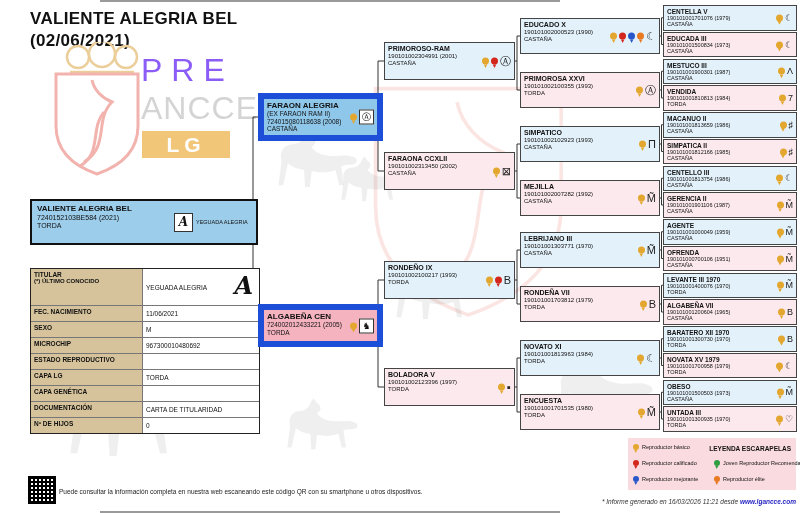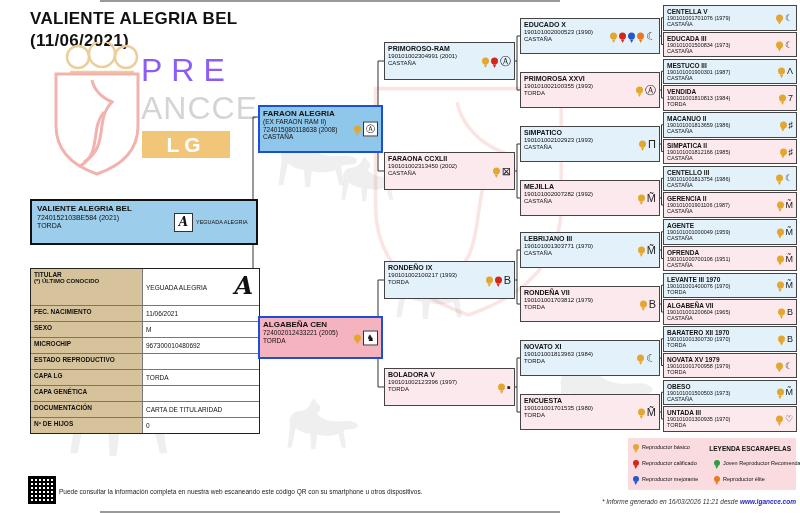--- a/index.html
+++ b/index.html
@@ -11,21 +11,21 @@
   
   .wm{position:absolute;z-index:1;}
   #wm-pre{left:141px;top:52px;font-size:32px;color:#8b5cf6;letter-spacing:9px;}
   #wm-ancce{left:141px;top:90px;font-size:32px;color:#d4d4d4;letter-spacing:1px;}
   #wm-lg{left:142px;top:131px;width:88px;height:27px;background:#f2c678;color:#fff;
          font-size:21px;font-weight:bold;text-align:center;line-height:27px;letter-spacing:5px;}
   .horse{position:absolute;z-index:1;opacity:.12;}
   
   .pbox{position:absolute;border:1px solid #444;box-sizing:border-box;padding:2px 3px;
         line-height:1.15;overflow:hidden;z-index:3;}
-  .pbox.big{border:2px solid #1d4ed8;margin-top:12px;}
+  .pbox.big{border:6px solid #1d4ed8;}
   .m{background:#e3f1fa;} .f{background:#fbe9ee;}
   .m-solid{background:#8fc7ea;} .f-solid{background:#f5b3bf;}
   .pname{font-size:7px;font-weight:bold;white-space:nowrap;}
   .palias,.pcode,.pcapa{font-size:6px;white-space:nowrap;}
   .big .pname{font-size:8px;} .big .palias,.big .pcode,.big .pcapa{font-size:6.5px;}
   .small .pname{font-size:6.5px;line-height:1.1;}
   .small .pcode,.small .pcapa{font-size:5.5px;line-height:1.1;}
   .picons{position:absolute;right:3px;top:50%;transform:translateY(-50%);
           display:flex;align-items:center;gap:2px;z-index:2;}
   .ros{width:7px;height:7px;border-radius:50%;position:relative;display:inline-block;flex:0 0 auto;}
@@ -116,21 +116,21 @@
     </svg>
   <svg class="horse" style="left:545px;top:352px;" width="115" height="72" viewBox="0 0 100 62">
       <path fill="#808080" d="M14 30 C12 22 18 15 26 15 C33 15 37 10 39 4 L42 0 L46 6 C50 8 51 12 49 15 L46 18 C49 23 56 26 64 27 C75 28 84 25 91 29 C95 31 94 35 90 36 C86 37 81 36 77 38 L80 58 L75 58 L71 42 C63 45 53 45 46 43 L44 60 L39 60 L38 42 C31 41 25 39 21 35 L16 58 L11 58 L14 35 Z"></path>
     </svg>
   <svg class="horse" style="left:278px;top:398px;" width="85" height="53" viewBox="0 0 100 62">
       <path fill="#808080" d="M14 30 C12 22 18 15 26 15 C33 15 37 10 39 4 L42 0 L46 6 C50 8 51 12 49 15 L46 18 C49 23 56 26 64 27 C75 28 84 25 91 29 C95 31 94 35 90 36 C86 37 81 36 77 38 L80 58 L75 58 L71 42 C63 45 53 45 46 43 L44 60 L39 60 L38 42 C31 41 25 39 21 35 L16 58 L11 58 L14 35 Z"></path>
     </svg>
 
   <div id="title">
     <div>VALIENTE ALEGRIA BEL</div>
-    <div>(11/06/2021)</div>
+    <div>(02/06/2021)</div>
   </div>
 
   <svg id="connectors" width="800" height="513">
     <path id="connectors-path" d="M253 117 H258 M253 326 H258 M253 117 V326 M378 117 H383 M378 61 V171 M378 61 H384 M378 171 H384 M378 326 H383 M378 280 V387 M378 280 H384 M378 387 H384 M515 61 H517 M517 36 V90 M517 36 H520 M517 90 H520 M515 171 H517 M517 144 V198 M517 144 H520 M517 198 H520 M515 280 H517 M517 250 V304 M517 250 H520 M517 304 H520 M515 387 H517 M517 358 V412 M517 358 H520 M517 412 H520 M660 36 H661.5 M661.5 17.75 V44.5 M661.5 17.75 H663 M661.5 44.5 H663 M660 90 H661.5 M661.5 71.25 V98 M661.5 71.25 H663 M661.5 98 H663 M660 144 H661.5 M661.5 124.75 V151.5 M661.5 124.75 H663 M661.5 151.5 H663 M660 198 H661.5 M661.5 178.25 V205 M661.5 178.25 H663 M661.5 205 H663 M660 250 H661.5 M661.5 231.75 V258.5 M661.5 231.75 H663 M661.5 258.5 H663 M660 304 H661.5 M661.5 285.25 V312 M661.5 285.25 H663 M661.5 312 H663 M660 358 H661.5 M661.5 338.75 V365.5 M661.5 338.75 H663 M661.5 365.5 H663 M660 412 H661.5 M661.5 392.25 V419 M661.5 392.25 H663 M661.5 419 H663" fill="none" stroke="#333" stroke-width="1"></path>
   </svg>
 
   <div id="subject-box">
     <div class="pname">VALIENTE ALEGRIA BEL</div>
     <div class="pcode">7240152103BE584 (2021)</div>
     <div class="pcapa">TORDA</div>

